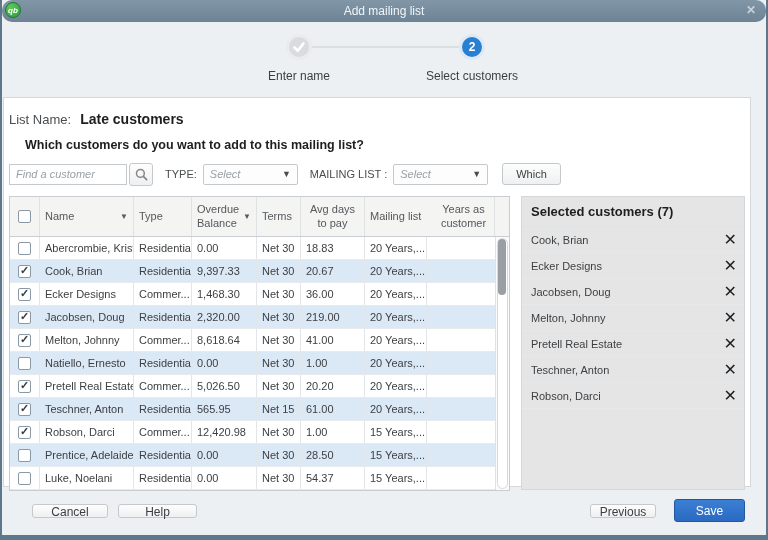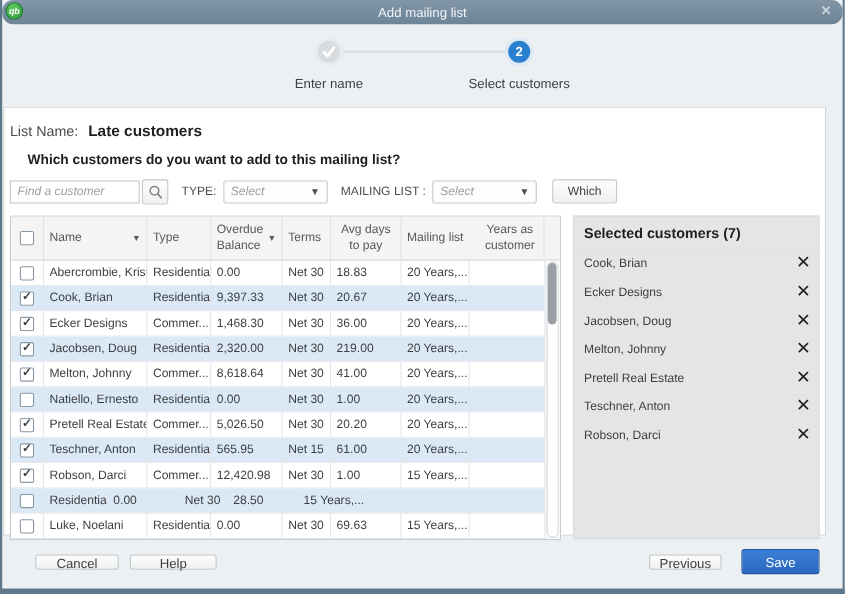--- a/index.html
+++ b/index.html
@@ -363,36 +363,37 @@
                 <div class="td c-overdue">12,420.98</div>
                 <div class="td c-terms">Net 30</div>
                 <div class="td c-avg">1.00</div>
                 <div class="td c-years">15 Years,...</div>
                 <div class="td c-mail"></div>
               </div>
               <div class="trow alt">
                 <div class="td c-check">
                   <div class="checkbox"></div>
                 </div>
+                <div class="td c-name">Prentice, Adelaide</div>
                 <div class="td c-type">Residential</div>
                 <div class="td c-overdue">0.00</div>
                 <div class="td c-terms">Net 30</div>
                 <div class="td c-avg">28.50</div>
                 <div class="td c-years">15 Years,...</div>
                 <div class="td c-mail"></div>
               </div>
               <div class="trow">
                 <div class="td c-check">
                   <div class="checkbox"></div>
                 </div>
                 <div class="td c-name">Luke, Noelani</div>
                 <div class="td c-type">Residential</div>
                 <div class="td c-overdue">0.00</div>
                 <div class="td c-terms">Net 30</div>
-                <div class="td c-avg">69.63</div>
+                <div class="td c-avg">54.37</div>
                 <div class="td c-years">15 Years,...</div>
                 <div class="td c-mail"></div>
               </div>
             </div>
           <div class="vscroll">
             <div class="track"></div>
             <div class="thumb"></div>
           </div>
         </div>
       </div>

